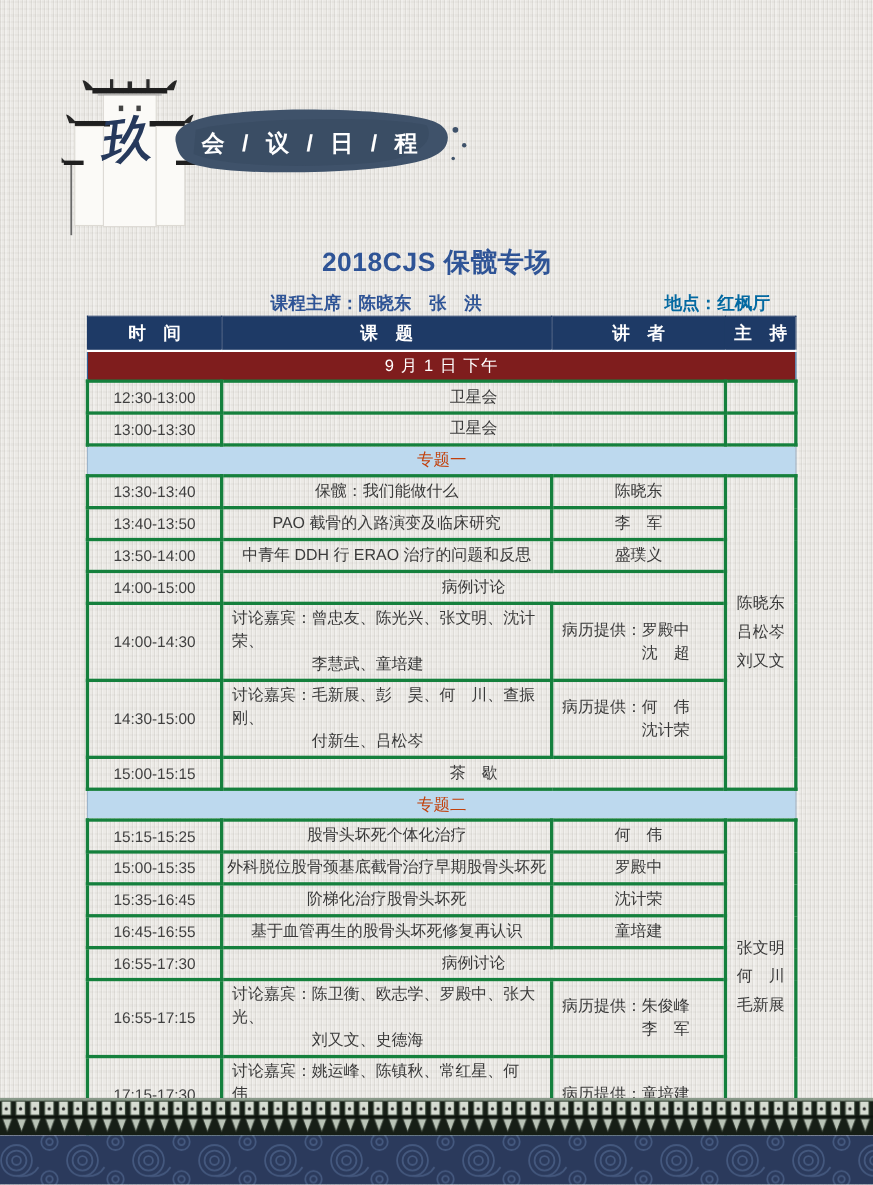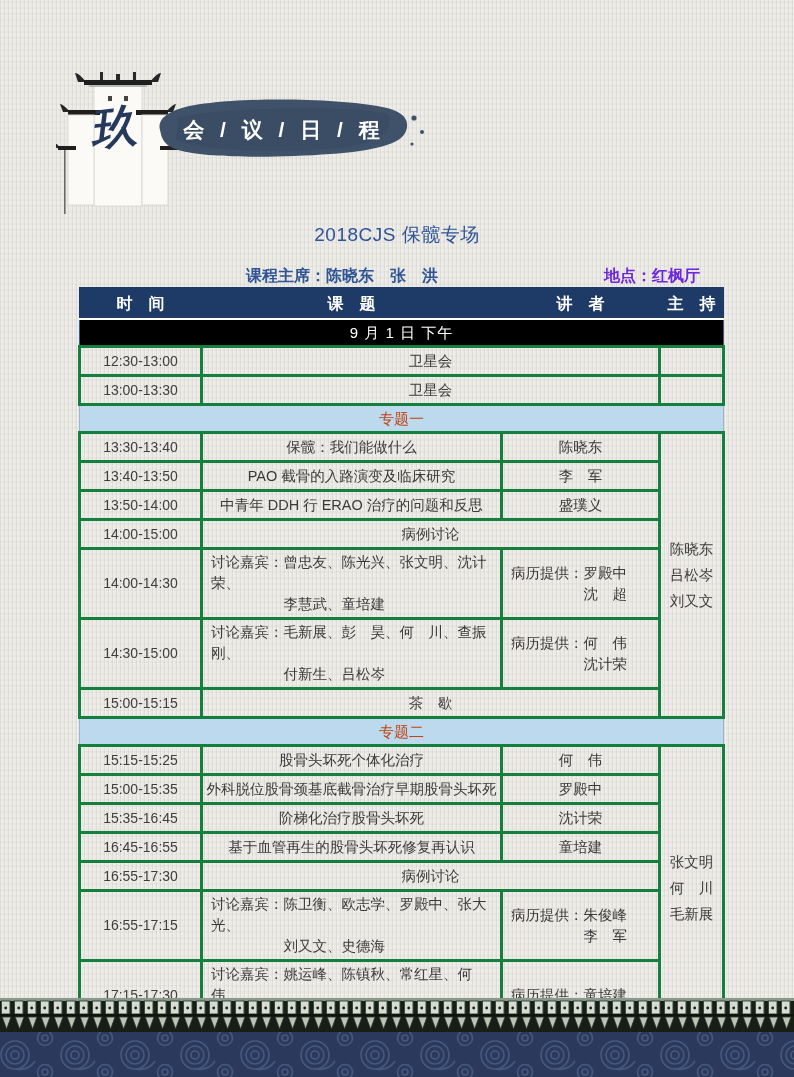--- a/index.html
+++ b/index.html
@@ -23,50 +23,50 @@
   }
   #banner{left:138px;top:88px;width:300px;height:82px;}
   #banner text{
     font-family:"Liberation Sans","DejaVu Sans",sans-serif;
     font-weight:bold;letter-spacing:5px;
   }
 
   
   #page-title{
     left:0;top:222px;width:100%;text-align:center;
-    font-size:19px;font-weight:normal;color:#2F5496;letter-spacing:.5px;
+    font-size:24px;font-weight:bold;color:#2F5496;letter-spacing:.5px;
   }
   #subtitle-row{left:0;top:250px;width:100%;height:24px;margin-top:16px;}
   #chairs{
     position:absolute;left:0;right:0;text-align:center;
     font-size:16px;font-weight:bold;color:#2F5496;
     transform:translateX(-55px);
   }
   #location{
     position:absolute;right:94px;top:0;
-    font-size:16px;font-weight:bold;color:#6d28d9;padding-left:24px;
+    font-size:16px;font-weight:bold;color:#0369a1;padding-left:24px;
   }
 
   
   #schedule-wrap{left:78px;top:287px;width:644px;}
   table{border-collapse:collapse;width:644px;table-layout:fixed;}
   col.c-time{width:122px;} col.c-topic{width:300px;} col.c-speaker{width:158px;} col.c-host{width:64px;}
   th,td{
     border:3px solid #15803d;
     font-size:14.5px;color:#3a3a3a;text-align:center;vertical-align:middle;
     padding:2px 3px;line-height:21px;overflow:hidden;
   }
   thead th{
     background:#1E3A66;color:#ffffff;font-weight:bold;font-size:16px;
     height:26px;border:1px solid #1E3A66;border-bottom:2px solid #ffffff;
     border-left:1px solid rgba(255,255,255,.35);
   }
   thead th:first-child{border-left:1px solid #1E3A66;}
   td.date-row{
-    background:#000000;color:#ffffff;font-size:15px;height:20px;
+    background:#7f1d1d;color:#ffffff;font-size:15px;height:20px;
     border:1px solid #2F6096;border-bottom:2px solid #ffffff;letter-spacing:1px;
   }
   td.section-row{
     background:#BDD9EE;color:#c2410c;font-size:15px;height:20px;
     border-left:1px solid #9ab4cc;border-right:1px solid #9ab4cc;
     border-top:2px solid #ffffff;border-bottom:2px solid #ffffff;
   }
   tr.normal td{height:22px;}
   tr.tall td{height:46px;}
   td.time-cell{font-size:14px;color:#3f3f3f;}

